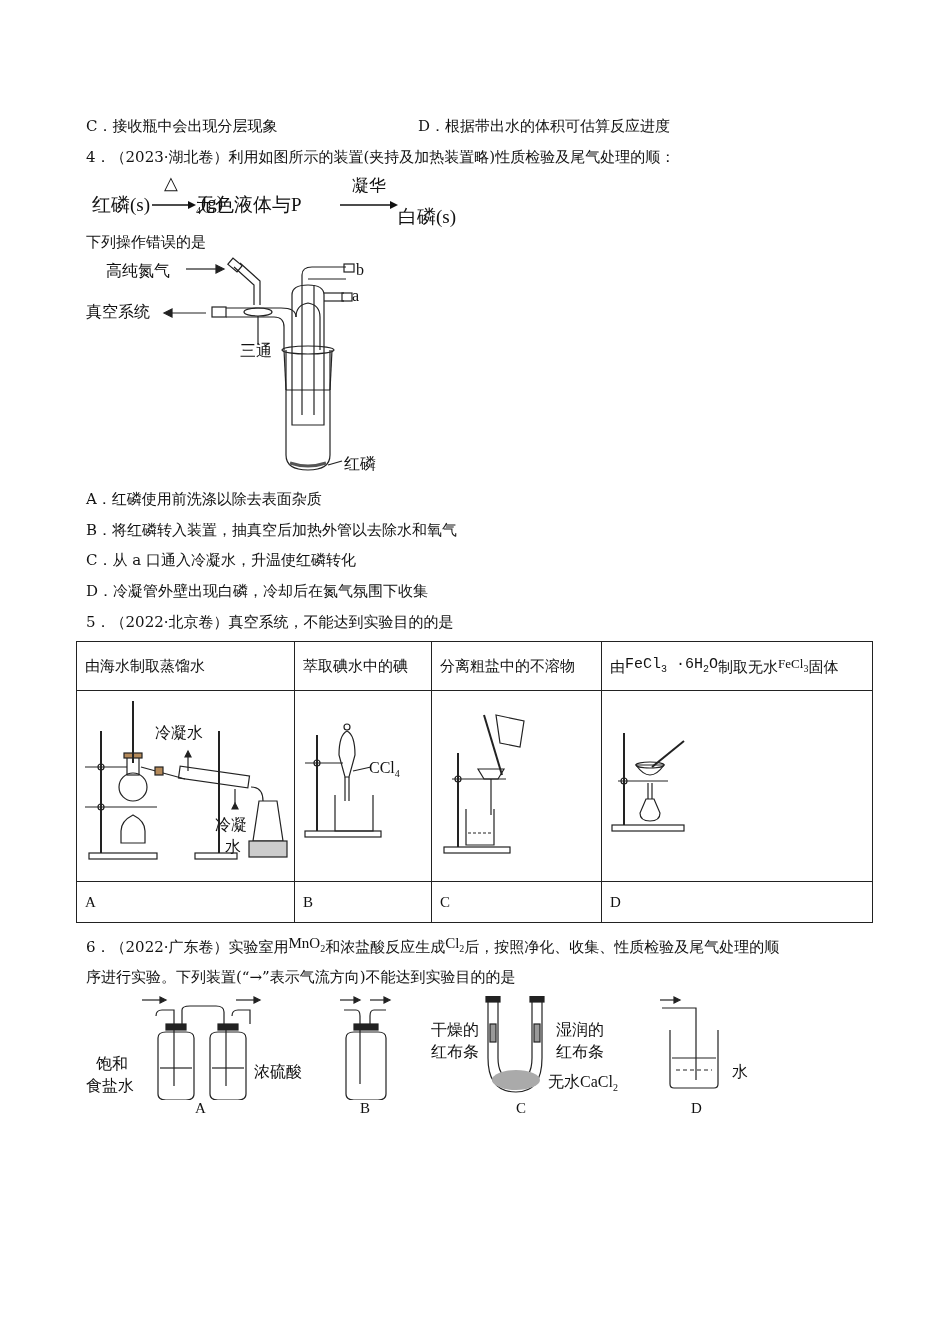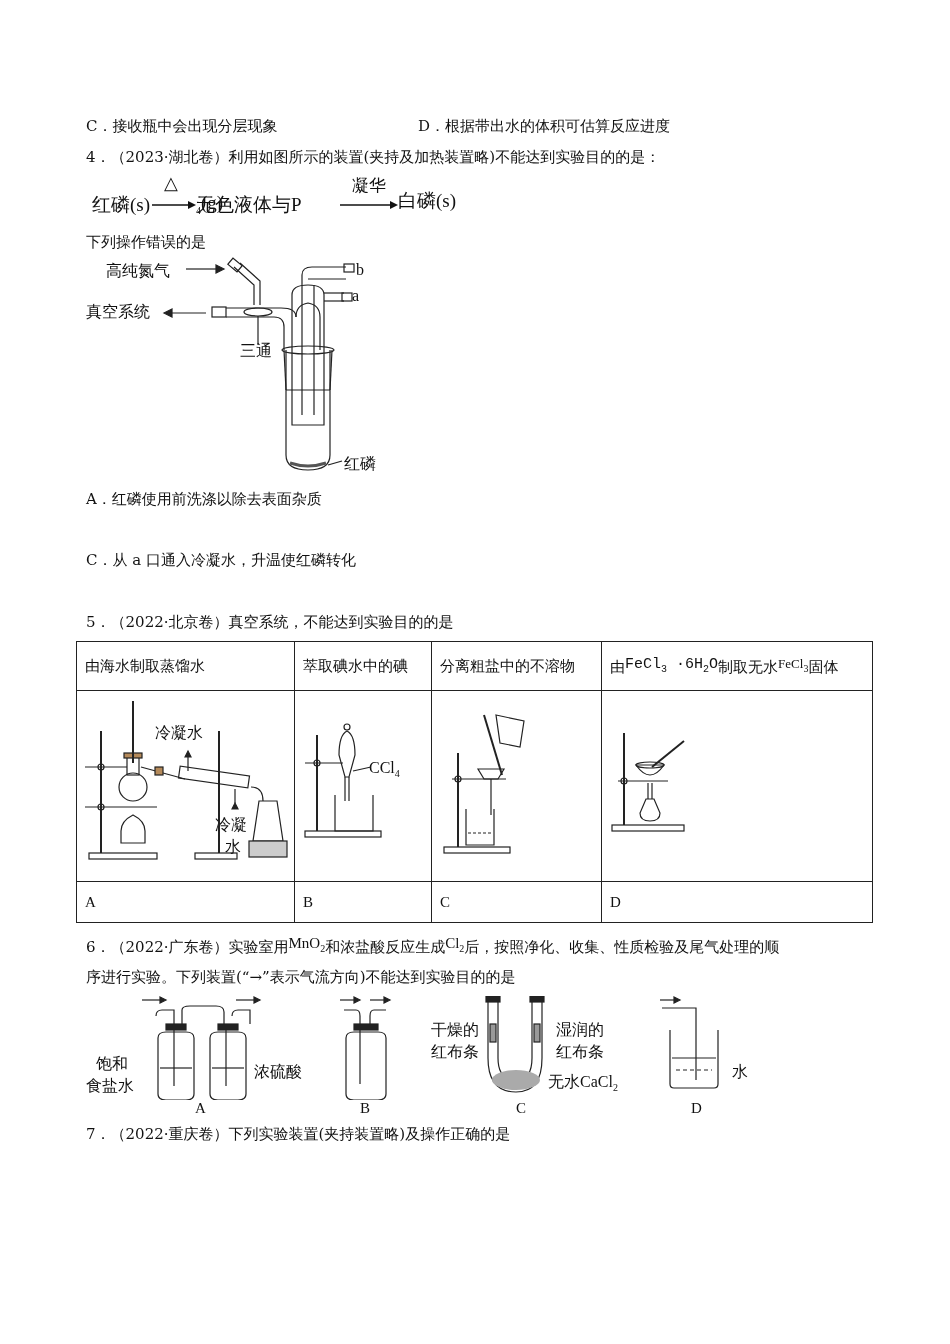--- a/index.html
+++ b/index.html
@@ -25,37 +25,37 @@
 <div class="page">
 
   <div class="line" style="left:86px; top:116px;">
     <span>C．</span><span>接收瓶中会出现分层现象</span>
   </div>
   <div class="line" style="left:418px; top:116px;">
     <span>D．</span><span>根据带出水的体积可估算反应进度</span>
   </div>
 
   <div class="line" style="left:86px; top:147px;">
-    <span>4．</span><span>（2023·湖北卷）</span><span>利用如图所示的装置(夹持及加热装置略)不能达到实验目的的是：</span>
+    <span>4．</span><span>（2023·湖北卷）</span><span>利用如图所示的装置(夹持及加热装置略)性质检验及尾气处理的顺：</span>
   </div>
 
   <div class="flow">
     <span style="left:6px; top:14px;">红磷(s)</span>
     <span style="left:78px; top:-6px; font-size:18px;">△</span>
     <svg style="position:absolute; left:66px; top:22px;" width="44" height="10">
       <line x1="0" y1="5" x2="38" y2="5" stroke="#111" stroke-width="1.4"></line>
         <polygon points="36,1 44,5 36,9" fill="#111"></polygon>
     </svg>
     <span style="left:110px; top:14px;"><span>无色液体与P</span><sub>4</sub><span>(g)</span></span>
     <span style="left:266px; top:-4px; font-size:17px;">凝华</span>
     <svg style="position:absolute; left:254px; top:22px;" width="58" height="10">
       <line x1="0" y1="5" x2="52" y2="5" stroke="#111" stroke-width="1.4"></line>
         <polygon points="50,1 58,5 50,9" fill="#111"></polygon>
     </svg>
-    <span style="left:312px; top:10px;font-family:Liberation Serif, serif;">白磷(s)</span>
+    <span style="left:312px; top:26px;font-family:Liberation Serif, serif;">白磷(s)</span>
   </div>
 
   <div class="line" style="left:86px; top:232px;">下列操作错误的是</div>
 
   <div class="fig" style="left:86px; top:255px; width:320px; height:225px;">
     <span class="figlabel" style="left:20px; top:6px; font-size:16px;">高纯氮气</span>
     <span class="figlabel" style="left:0; top:47px; font-size:16px;">真空系统</span>
     <span class="figlabel" style="left:154px; top:86px; font-size:16px;">三通</span>
     <span class="figlabel" style="left:270px; top:6px; font-size:16px;">b</span>
     <span class="figlabel" style="left:266px; top:32px; font-size:16px;">a</span>
@@ -96,22 +96,28 @@
       <line x1="200" y1="135" x2="244" y2="135"></line>
 
       <path d="M204 208 Q222 214 240 208" stroke-width="3" stroke="#555"></path>
       <line x1="242" y1="210" x2="256" y2="206"></line>
     </svg>
   </div>
 
   <div class="line" style="left:86px; top:489px;">
     <span>A．</span><span>红磷使用前洗涤以除去表面杂质</span>
   </div>
+  <div class="line" style="left:86px; top:520px;">
+    <span>B．</span><span>将红磷转入装置，抽真空后加热外管以去除水和氧气</span>
+  </div>
   <div class="line" style="left:86px; top:550px;">
     <span>C．</span><span>从 a 口通入冷凝水，升温使红磷转化</span>
+  </div>
+  <div class="line" style="left:86px; top:581px;">
+    <span>D．</span><span>冷凝管外壁出现白磷，冷却后在氮气氛围下收集</span>
   </div>
 
   <div class="line" style="left:86px; top:612px;">
     <span>5．</span><span>（2022·北京卷）</span><span>真空系统，不能达到实验目的的是</span>
   </div>
 
   <table class="exp">
     <colgroup>
         <col style="width:218px">
         <col style="width:137px">
@@ -271,16 +277,13 @@
 
       <line x1="574" y1="4" x2="590" y2="4"></line>
         <polygon points="588,1 594,4 588,7" fill="#222"></polygon>
       <path d="M576 12 L610 12 L610 84"></path>
       <path d="M584 34 L584 88 Q584 92 588 92 L628 92 Q632 92 632 88 L632 34"></path>
       <line x1="586" y1="62" x2="630" y2="62"></line>
         <line x1="590" y1="74" x2="626" y2="74" stroke-dasharray="4 3"></line>
     </svg>
   </div>
 
-  <div class="line" style="left:86px; top:1124px;">
-    <span>7．</span><span>（2022·重庆卷）</span><span>下列实验装置(夹持装置略)及操作正确的是</span>
-  </div>
 </div>
 
 </body></html>

